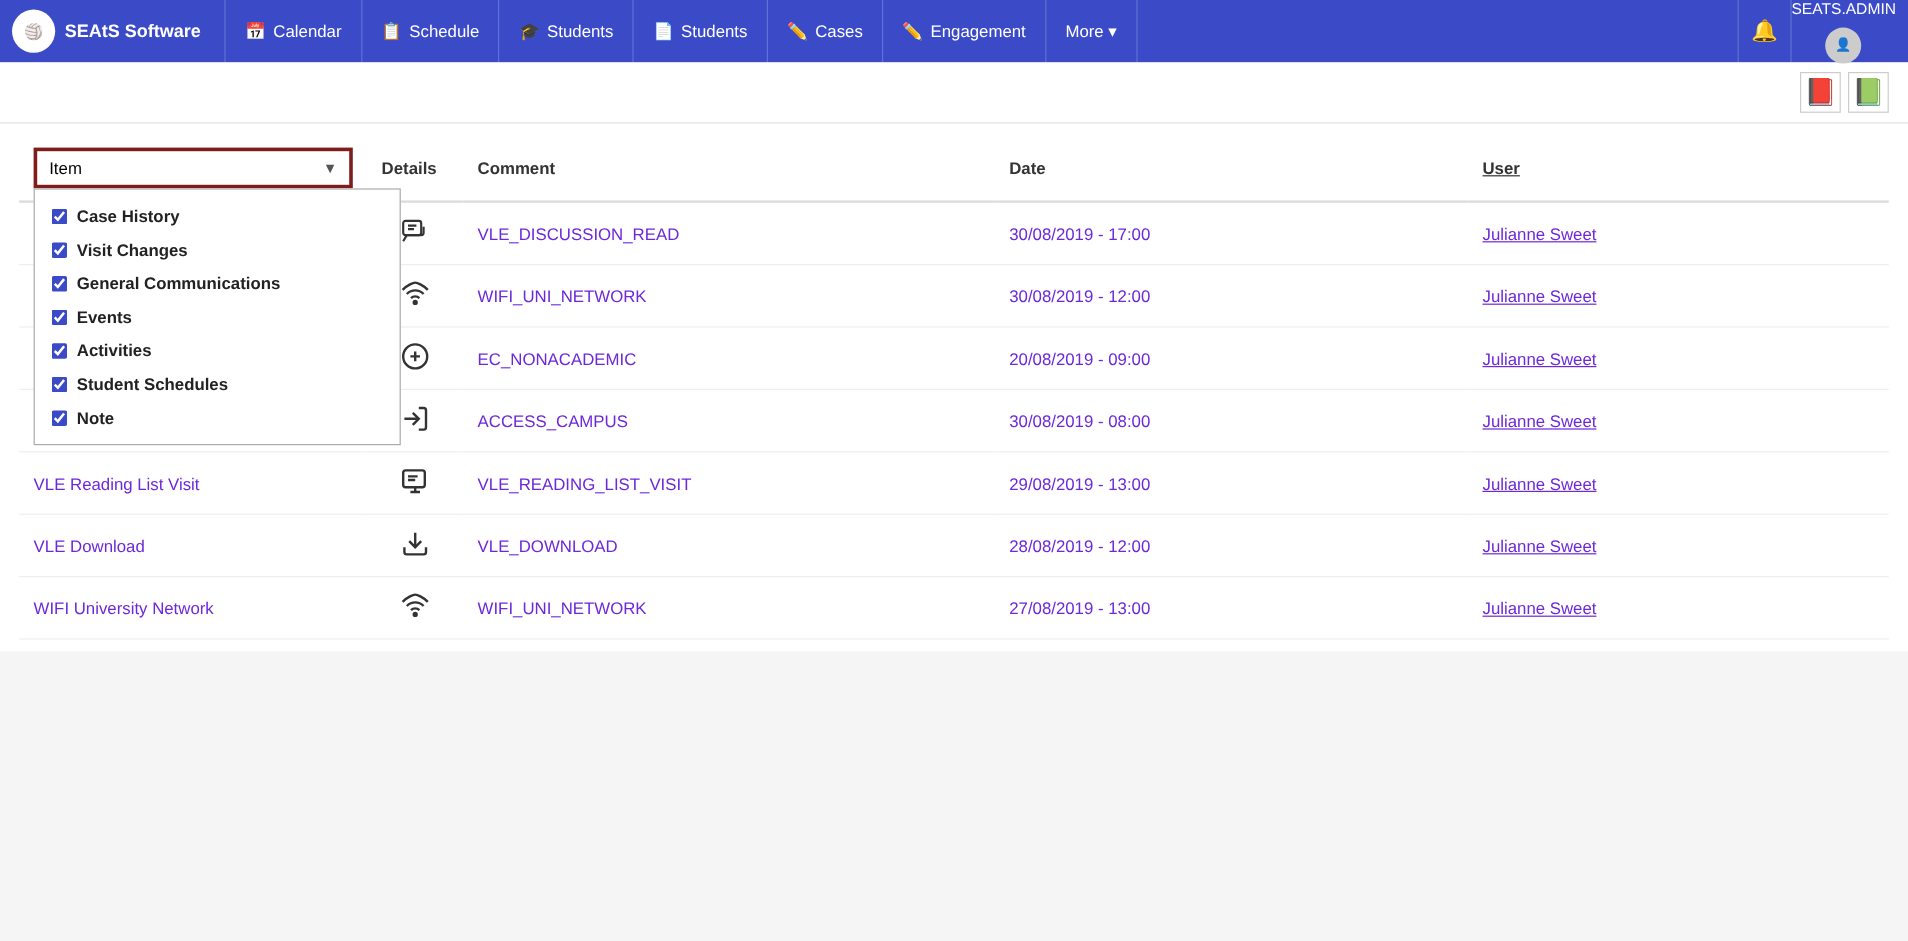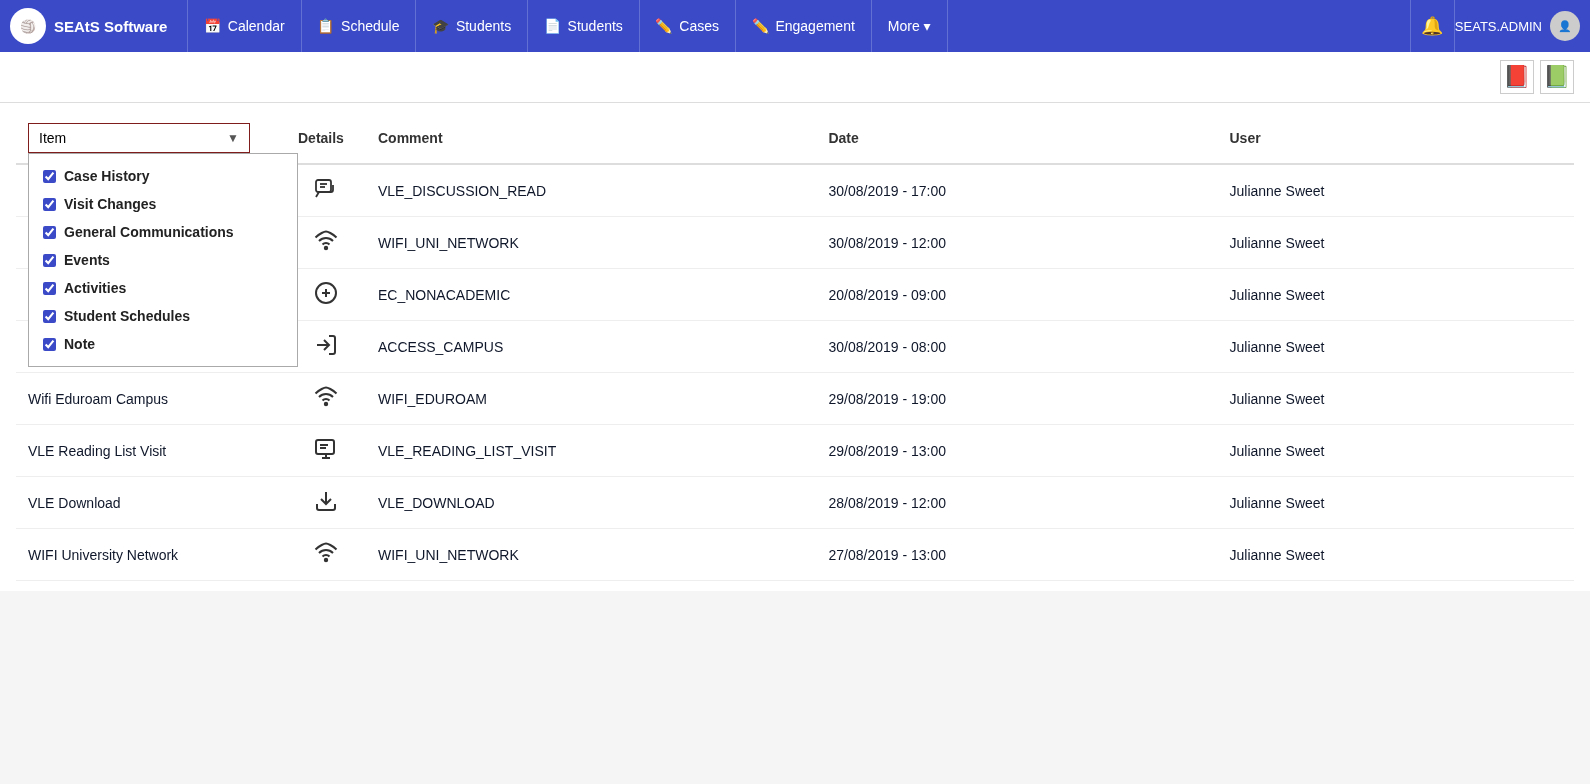--- a/index.html
+++ b/index.html
@@ -60,20 +60,21 @@
       height: 52px;
       display: flex;
       align-items: center;
     }
     .nav-admin {
       display: flex;
       align-items: center;
       gap: 8px;
       color: white;
       font-size: 13px;
+      flex-direction: column;
     }
     .avatar {
       width: 30px; height: 30px;
       border-radius: 50%;
       background: #ccc;
       overflow: hidden;
       display: flex; align-items: center; justify-content: center;
       font-size: 11px;
       color: #555;
     }
@@ -113,51 +114,51 @@
       font-weight: 600;
       font-size: 14px;
       border-bottom: 2px solid #ddd;
       color: #333;
       background: white;
     }
     .data-table td {
       padding: 12px 12px;
       border-bottom: 1px solid #eee;
       vertical-align: middle;
-      color: #0f172a;
+      color: #6d28d9;
     }
 
     
     .item-header-cell {
       width: 270px;
       position: relative;
     }
     .item-dropdown-btn {
       display: flex;
       align-items: center;
       gap: 8px;
-      border: 1px solid #7f1d1d;
+      border: 3px solid #7f1d1d;
       padding: 6px 10px;
       background: white;
       cursor: pointer;
       font-size: 14px;
-      width: 222px;
+      width: 266px;
       justify-content: space-between;
     }
     .dropdown-arrow { color: #555; font-size: 12px; }
 
     
     .dropdown-menu {
       position: absolute;
       top: 100%;
       left: 0;
       background: white;
       border: 1px solid #aaa;
       z-index: 100;
-      width: 270px;
+      width: 306px;
       padding: 8px 0;
     }
     .dropdown-item {
       display: flex;
       align-items: center;
       gap: 8px;
       padding: 6px 14px;
       font-size: 14px;
       color: #222;
     }
@@ -171,21 +172,21 @@
 
     
     .item-name-cell {
       min-width: 200px;
       color: #333;
     }
 
     .details-col { width: 80px; }
     .comment-col { }
     .date-col { min-width: 180px; }
-    .user-col { min-width: 160px; }
+    .user-col { min-width: 160px; text-decoration: underline; }
 
     .pdf-icon {
       color: #c00;
       font-size: 22px;
       font-weight: bold;
     }
     .excel-icon {
       color: #1a7a3a;
       font-size: 22px;
       font-weight: bold;
@@ -352,34 +353,20 @@
                 <path d="M15 3H19a2 2 0 0 1 2 2v14a2 2 0 0 1-2 2H15"></path>
                 <polyline points="10 17 15 12 10 7"></polyline>
                 <line x1="15" y1="12" x2="3" y2="12"></line>
               </svg></span>
     </td>
     <td>ACCESS_CAMPUS</td>
     <td class="date-col">30/08/2019 - 08:00</td>
     <td class="user-col">Julianne Sweet</td>
   </tr>
         <tr>
-    <td class="item-name-cell">Wifi Eduroam Campus</td>
-    <td class="icon-cell">
-      <span><svg width="24" height="24" viewBox="0 0 24 24" fill="none" stroke="#333" stroke-width="2">
-                <path d="M1.5 8.5C5.5 4.5 10.5 2.5 12 2.5s6.5 2 10.5 6"></path>
-                <path d="M5 12c1.9-1.9 4.3-3 7-3s5.1 1.1 7 3"></path>
-                <path d="M8.5 15.5c1-1 2.2-1.5 3.5-1.5s2.5.5 3.5 1.5"></path>
-                <circle cx="12" cy="19" r="1.2" fill="#333"></circle>
-              </svg></span>
-    </td>
-    <td>WIFI_EDUROAM</td>
-    <td class="date-col">29/08/2019 - 19:00</td>
-    <td class="user-col">Julianne Sweet</td>
-  </tr>
-        <tr>
     <td class="item-name-cell">VLE Reading List Visit</td>
     <td class="icon-cell">
       <span><svg width="24" height="24" viewBox="0 0 24 24" fill="none" stroke="#333" stroke-width="2">
                 <rect x="2" y="3" width="18" height="14" rx="2"></rect>
                 <line x1="8" y1="21" x2="16" y2="21"></line>
                 <line x1="12" y1="17" x2="12" y2="21"></line>
                 <line x1="6" y1="8" x2="14" y2="8"></line>
                 <line x1="6" y1="11" x2="12" y2="11"></line>
               </svg></span>
     </td>

